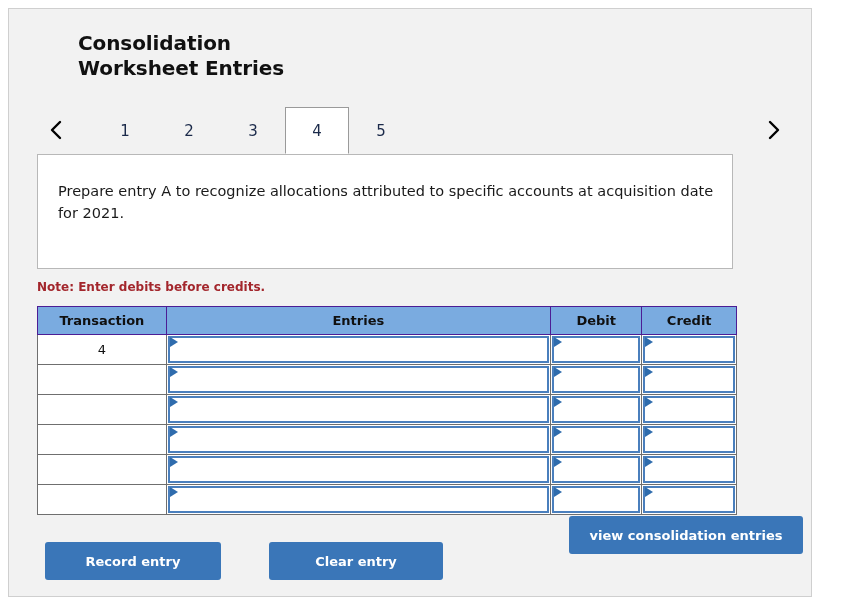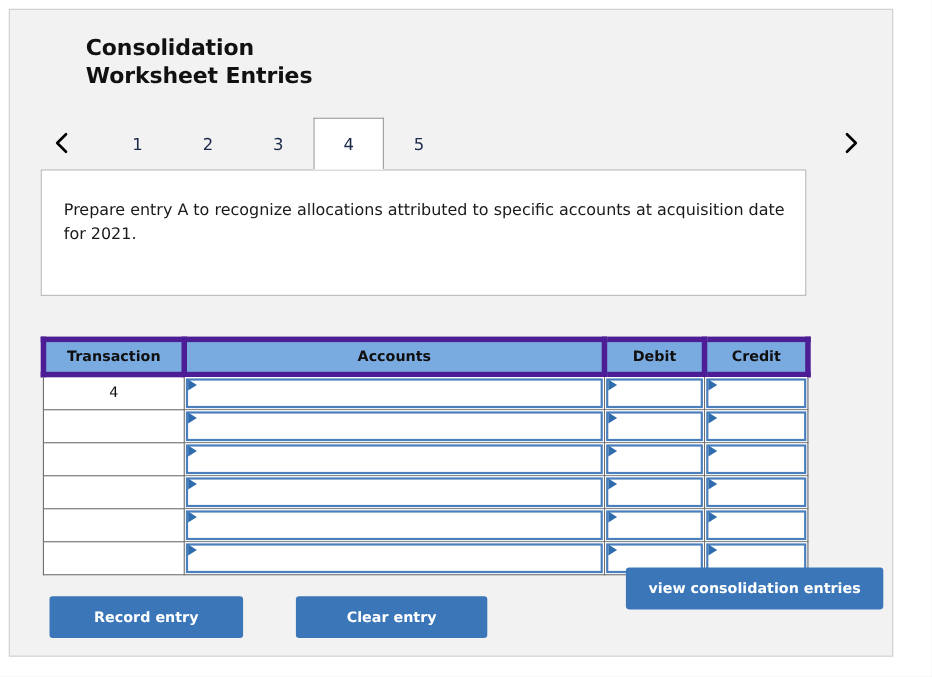--- a/index.html
+++ b/index.html
@@ -128,21 +128,21 @@
   #journal-table {
     position: absolute;
     left: 28px;
     top: 297px;
     width: 700px;
     border-collapse: collapse;
     table-layout: fixed;
   }
   #journal-table th {
     background: #7aabe0;
-    border: 5px solid #4c1d95;
+    border: 1px solid #4c1d95;
     height: 27px;
     font-size: 13px;
     font-weight: bold;
     color: #101010;
     text-align: center;
     padding: 0;
   }
   #journal-table td {
     border: 1px solid #6f6f6f;
     height: 29px;
@@ -262,32 +262,33 @@
       <svg width="16" height="22" viewBox="0 0 16 22" aria-hidden="true">
         <polyline points="4,3 12,11 4,19" fill="none" stroke="#000000" stroke-width="2.4" stroke-linecap="round" stroke-linejoin="round"></polyline>
       </svg>
     </div>
   </div>
 
   <div id="instruction-panel">
     <div id="instruction-text">Prepare entry A to recognize allocations attributed to specific accounts at acquisition date for 2021.</div>
   </div>
 
+  <div id="note">Note: Enter debits before credits.</div>
 
   <table id="journal-table">
     <colgroup>
       <col class="col-transaction">
       <col class="col-accounts">
       <col class="col-debit">
       <col class="col-credit">
     </colgroup>
     <thead>
       <tr>
         <th>Transaction</th>
-        <th>Accounts</th>
+        <th>Entries</th>
         <th>Debit</th>
         <th>Credit</th>
       </tr>
     </thead>
     <tbody>
       <tr>
         <td class="cell-transaction">4</td>
         <td class="cell-input">
           <div class="field">
             <span class="tri"></span>

